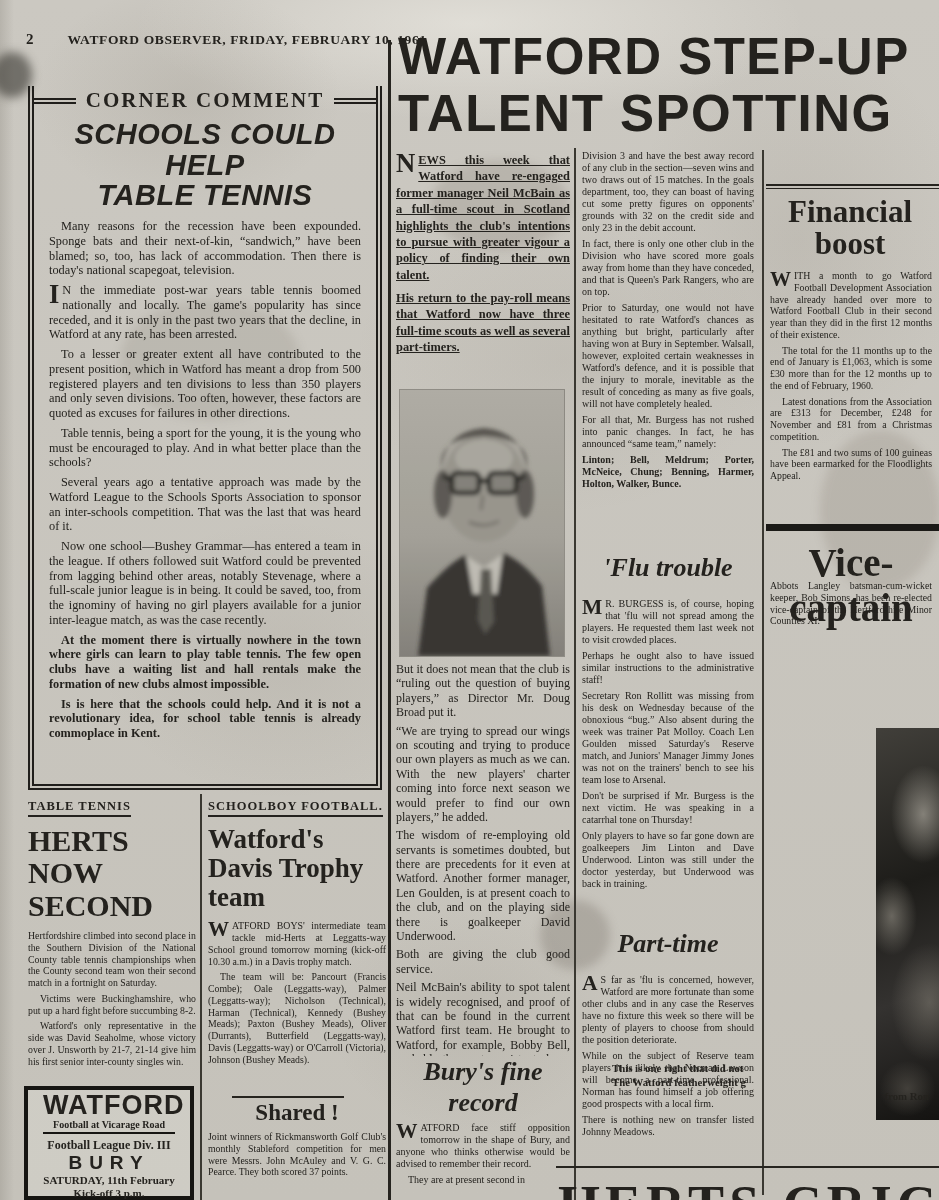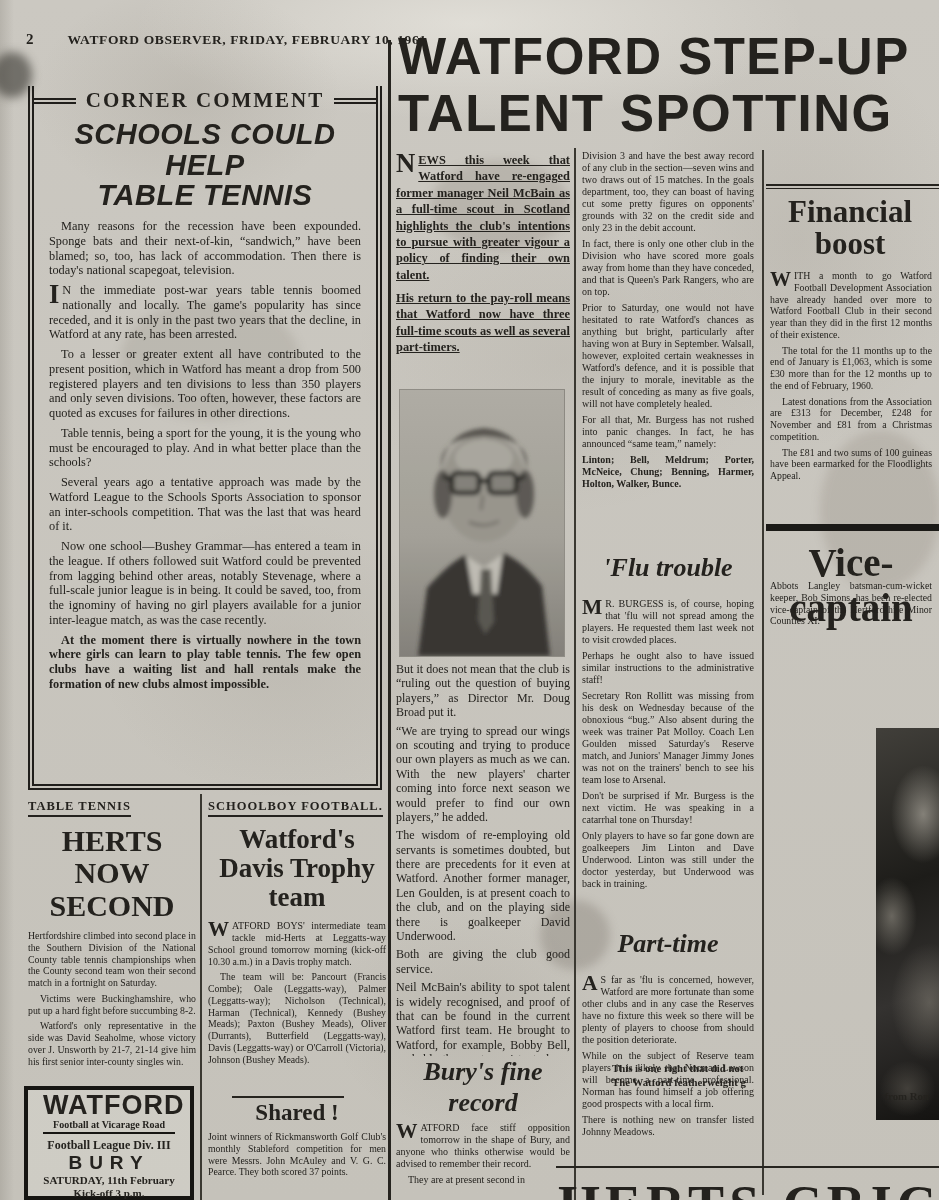--- a/index.html
+++ b/index.html
@@ -43,21 +43,21 @@
   #cc-title{margin:0 10px;font-size:21px;font-weight:900;letter-spacing:2px;}
   .cc-headline{font-size:29px;line-height:1.06;font-weight:900;text-align:center;
     letter-spacing:.5px;margin-top:6px;}
   #cc-body{padding:8px 15px 0;height:586px;overflow:hidden;font-size:12.3px;}
   #cc-body .p{margin-bottom:5px;}
 
   
   #colA{position:absolute;left:28px;top:796px;width:168px;}
   #colB{position:absolute;left:208px;top:796px;width:178px;}
   .small-body{font-size:9.8px;}
-  .mid-headline{font-weight:bold;text-align:center;font-size:30px;line-height:1.08;margin:2px 0 8px;}
+  .mid-headline{font-weight:bold;font-size:30px;line-height:1.08;margin:2px 0 8px;}
   #davis-headline{font-size:27px;}
 
   #shared-rule{position:absolute;left:232px;top:1096px;width:112px;height:2px;background:#26241f;}
   #shared-sec{position:absolute;left:208px;top:1100px;width:178px;}
   #shared-title{font-weight:bold;text-align:center;font-size:23px;margin:0 0 5px;}
 
   
   #ad-box{position:absolute;left:24px;top:1086px;width:170px;height:114px;border:4px solid #161512;
     box-sizing:border-box;padding:2px 15px;background:rgba(236,234,227,.25);}
   #ad-title{font-family:"Liberation Sans",sans-serif;font-weight:900;font-size:27px;
@@ -147,20 +147,21 @@
       <div>TABLE TENNIS</div>
     </div>
     <div id="cc-body">
       <p class="p">Many reasons for the recession have been expounded.  Sponge bats and their next-of-kin, “sandwich,” have been blamed; so, too, has lack of accommodation.  Then there is today's national scapegoat, television.</p>
       <p class="p first dropcap">IN the immediate post-war years table tennis boomed nationally and locally.  The game's popularity has since receded, and it is only in the past two years that the decline, in Watford at any rate, has been arrested.</p>
       <p class="p">To a lesser or greater extent all have contributed to the present position, which in Watford has meant a drop from 500 registered players and ten divisions to less than 350 players and only seven divisions.  Too often, however, these factors are quoted as excuses for failures in other directions.</p>
       <p class="p">Table tennis, being a sport for the young, it is the young who must be encouraged to play. And in what better place than the schools?</p>
       <p class="p">Several years ago a tentative approach was made by the Watford League to the Schools Sports Association to sponsor an inter-schools competition.  That was the last that was heard of it.</p>
       <p class="p">Now one school—Bushey Grammar—has entered a team in the league.  If others followed suit Watford could be prevented from lagging behind other areas, notably Stevenage, where a full-scale junior league is in being.  It could be saved, too, from the ignominy of having no girl players available for a junior inter-league match, as was the case recently.</p>
       <p class="p bold">At the moment there is virtually nowhere in the town where girls can learn to play table tennis.  The few open clubs have a waiting list and hall rentals make the formation of new clubs almost impossible.</p>
+      <p class="p bold">Is is here that the schools could help.  And it is not a revolutionary idea, for school table tennis is already commoplace in Kent.</p>
     </div>
   </div>
 
   <div id="colA">
     <div class="kicker">TABLE TENNIS</div>
     <div class="mid-headline">
       <div>HERTS NOW</div>
       <div>SECOND</div>
     </div>
     <div class="small-body">

